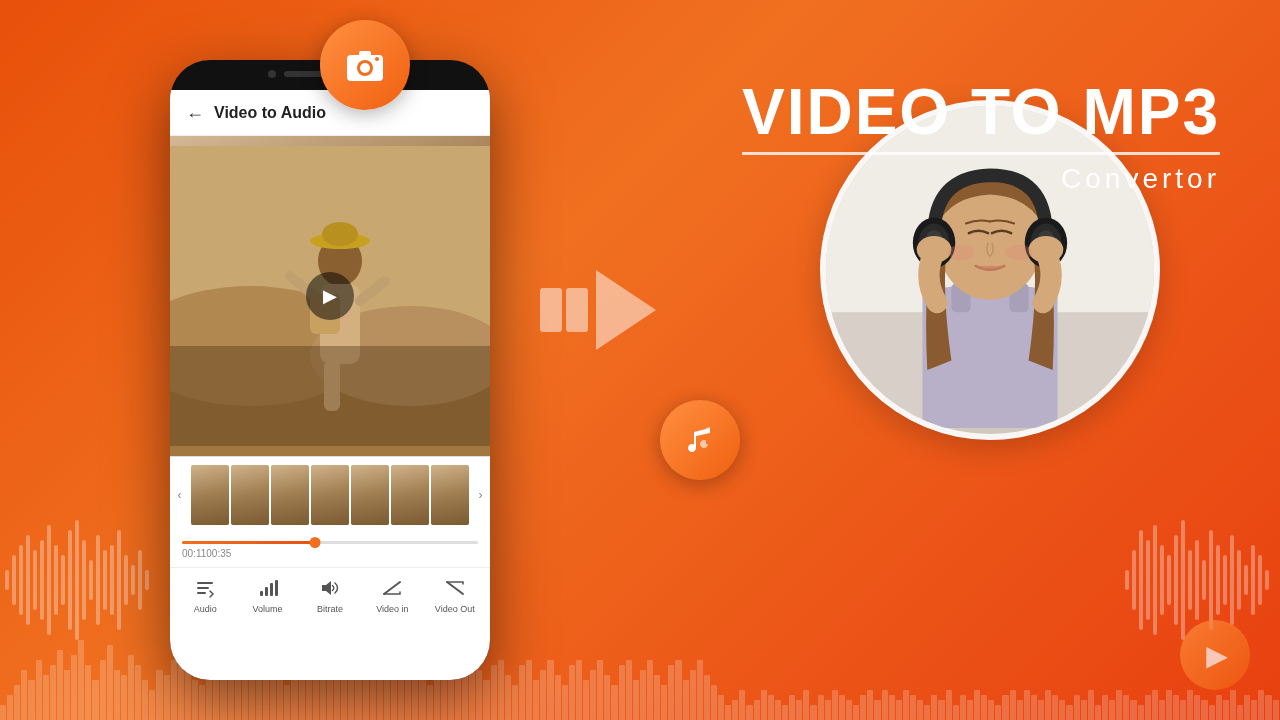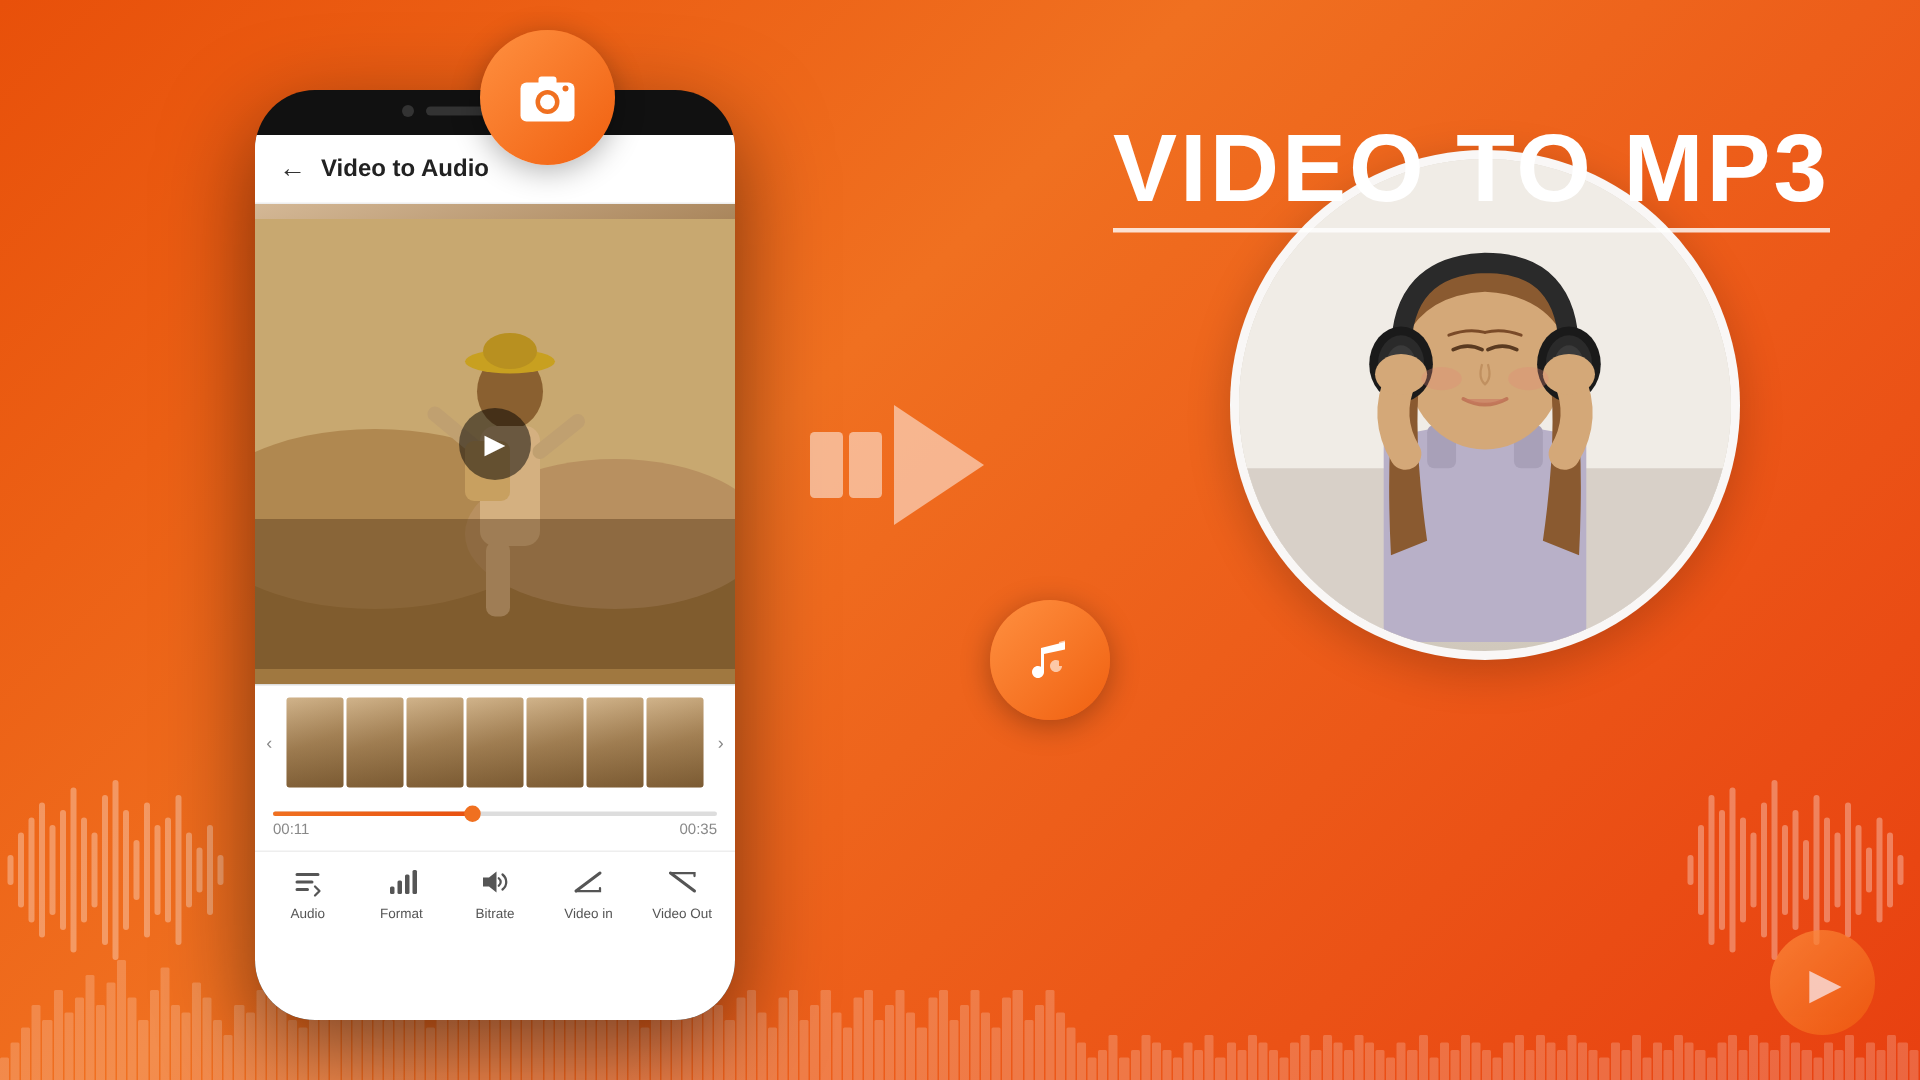--- a/index.html
+++ b/index.html
@@ -176,21 +176,20 @@
       left: 45%;
       top: -4px;
       width: 11px;
       height: 11px;
       background: #f07020;
       border-radius: 50%;
       transform: translateX(-50%);
     }
     .timeline-labels {
       display: flex;
-      justify-content: space-between;
       font-size: 10px;
       color: #888;
     }
 
     
     .bottom-toolbar {
       display: flex;
       padding: 6px 4px;
       background: #fff;
       border-top: 1px solid #eee;
@@ -726,21 +725,21 @@
         </div>
         <div class="tool-item">
           <div class="tool-icon">
             <svg width="22" height="22" viewBox="0 0 22 22" fill="none">
               <rect x="3" y="14" width="3" height="5" rx="1" fill="#555"></rect>
               <rect x="8" y="10" width="3" height="9" rx="1" fill="#555"></rect>
               <rect x="13" y="6" width="3" height="13" rx="1" fill="#555"></rect>
               <rect x="18" y="3" width="3" height="16" rx="1" fill="#555"></rect>
             </svg>
           </div>
-          <span class="tool-label">Format</span>
+          <span class="tool-label">Volume</span>
         </div>
         <div class="tool-item">
           <div class="tool-icon">
             <svg width="22" height="22" viewBox="0 0 22 22" fill="none">
               <path d="M3 8v6h4l5 4V4L7 8H3z" fill="#555"></path>
               <path d="M16 6c1.5 1.2 2.5 3 2.5 5s-1 3.8-2.5 5" stroke="#555" stroke-width="1.5" stroke-linecap="round"></path>
               <path d="M13.5 8.5c.8.7 1.3 1.7 1.3 2.5s-.5 1.8-1.3 2.5" stroke="#555" stroke-width="1.5" stroke-linecap="round"></path>
             </svg>
           </div>
           <span class="tool-label">Bitrate</span>
@@ -846,17 +845,18 @@
 
       <ellipse cx="140" cy="158" rx="14" ry="8" fill="#e08878" opacity="0.3"></ellipse>
       <ellipse cx="200" cy="158" rx="14" ry="8" fill="#e08878" opacity="0.3"></ellipse>
     </svg>
   </div>
 </div>
 
 <div class="title-area">
   <div class="main-title">VIDEO TO MP3</div>
   <div class="title-divider"></div>
+  <div class="subtitle">Convertor</div>
 </div>
 
 <div class="play-circle-br">
   <span class="play-icon-br">▶</span>
 </div>
 
 </body></html>

